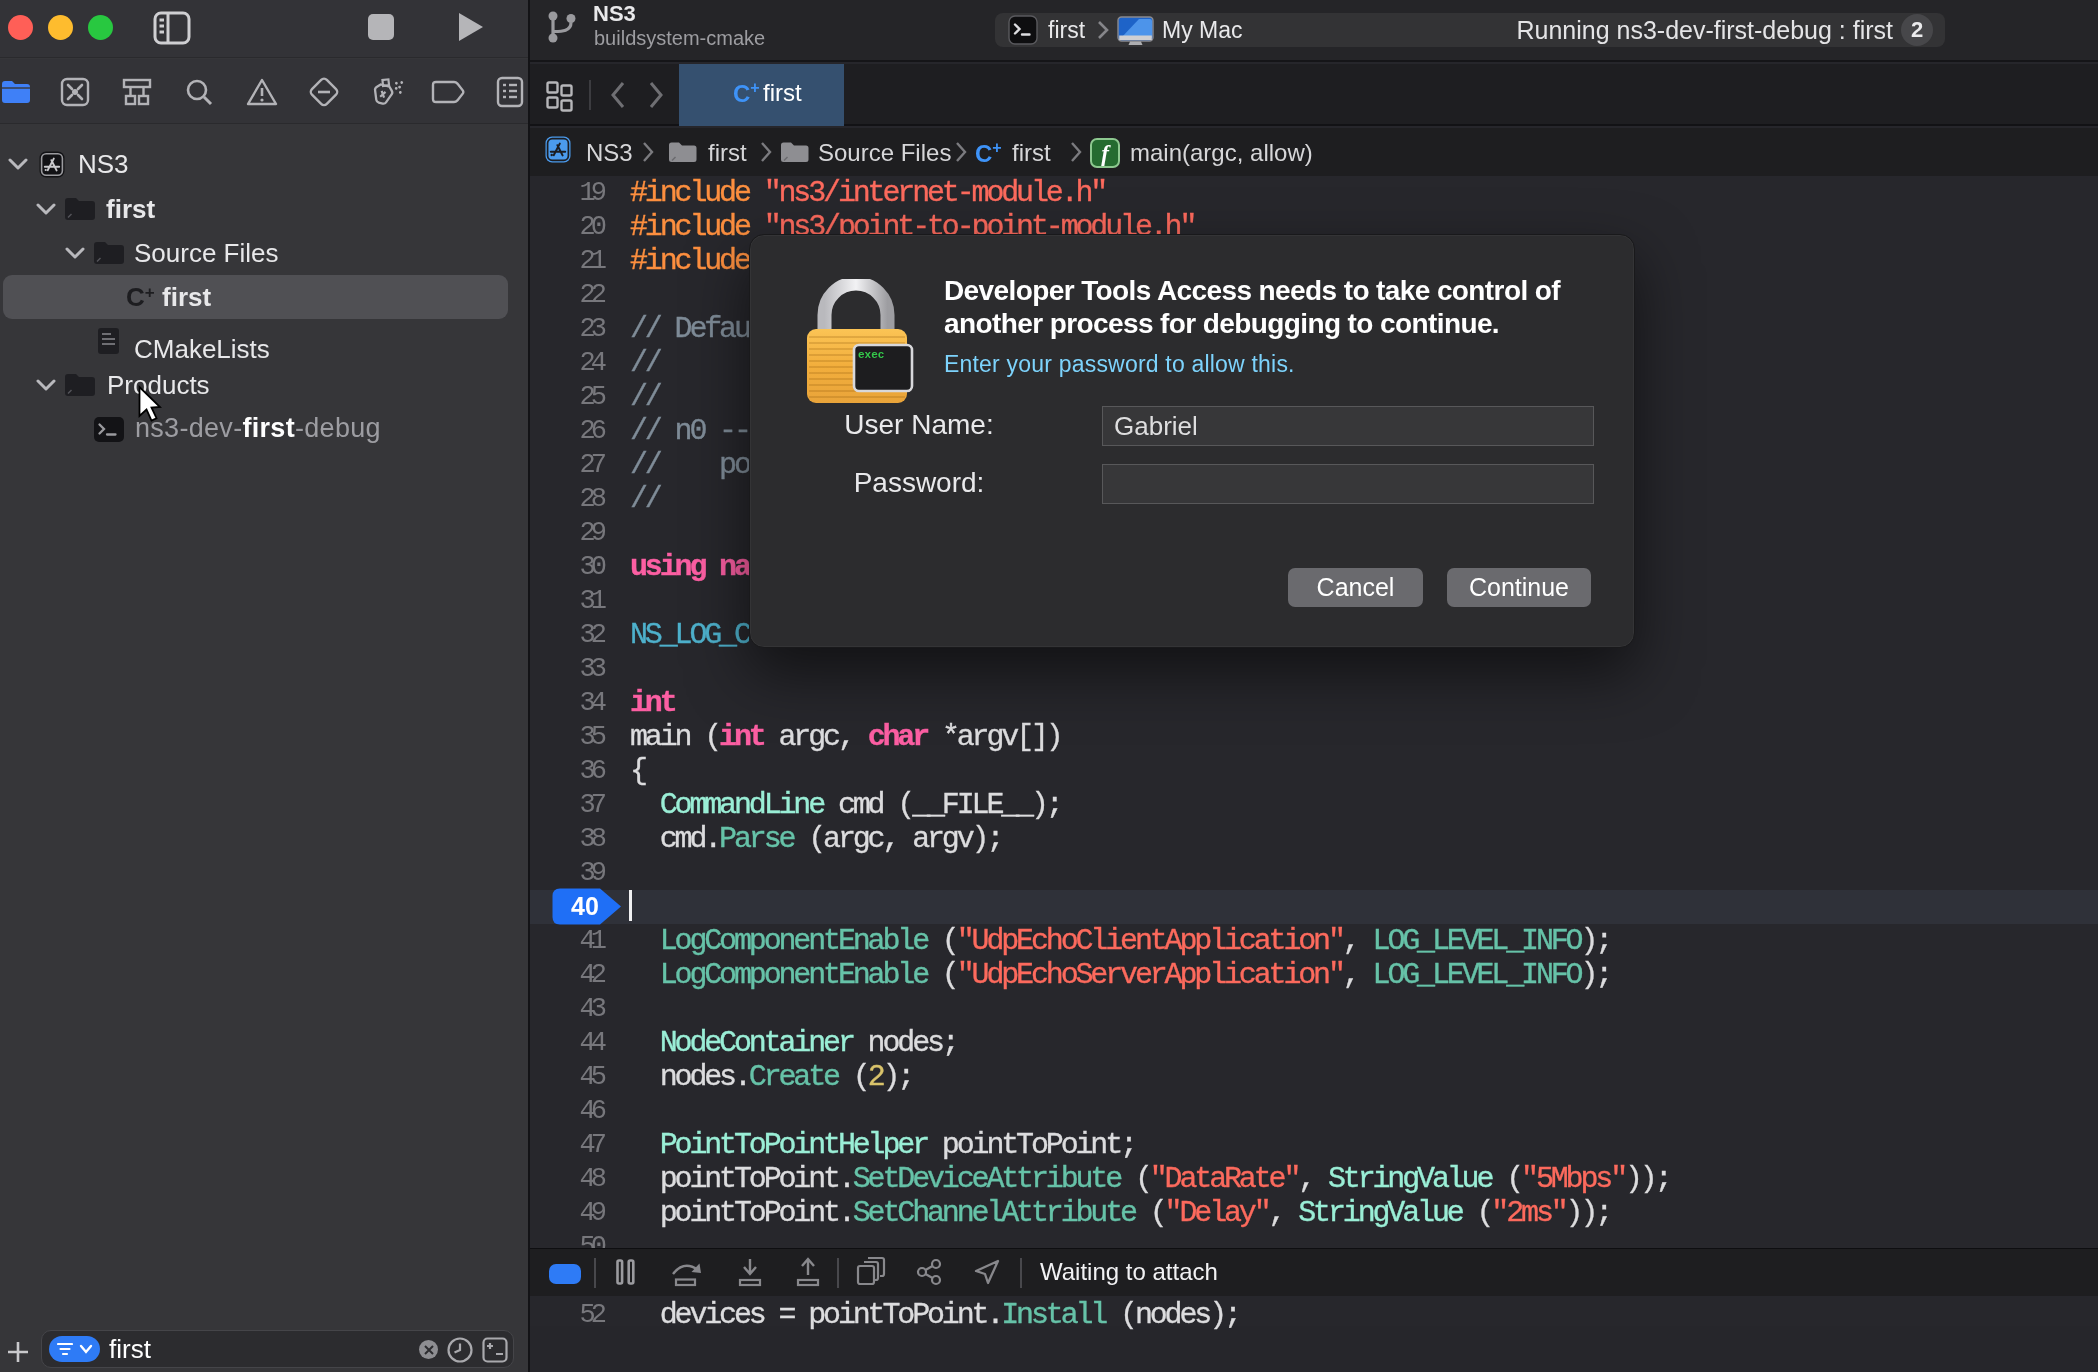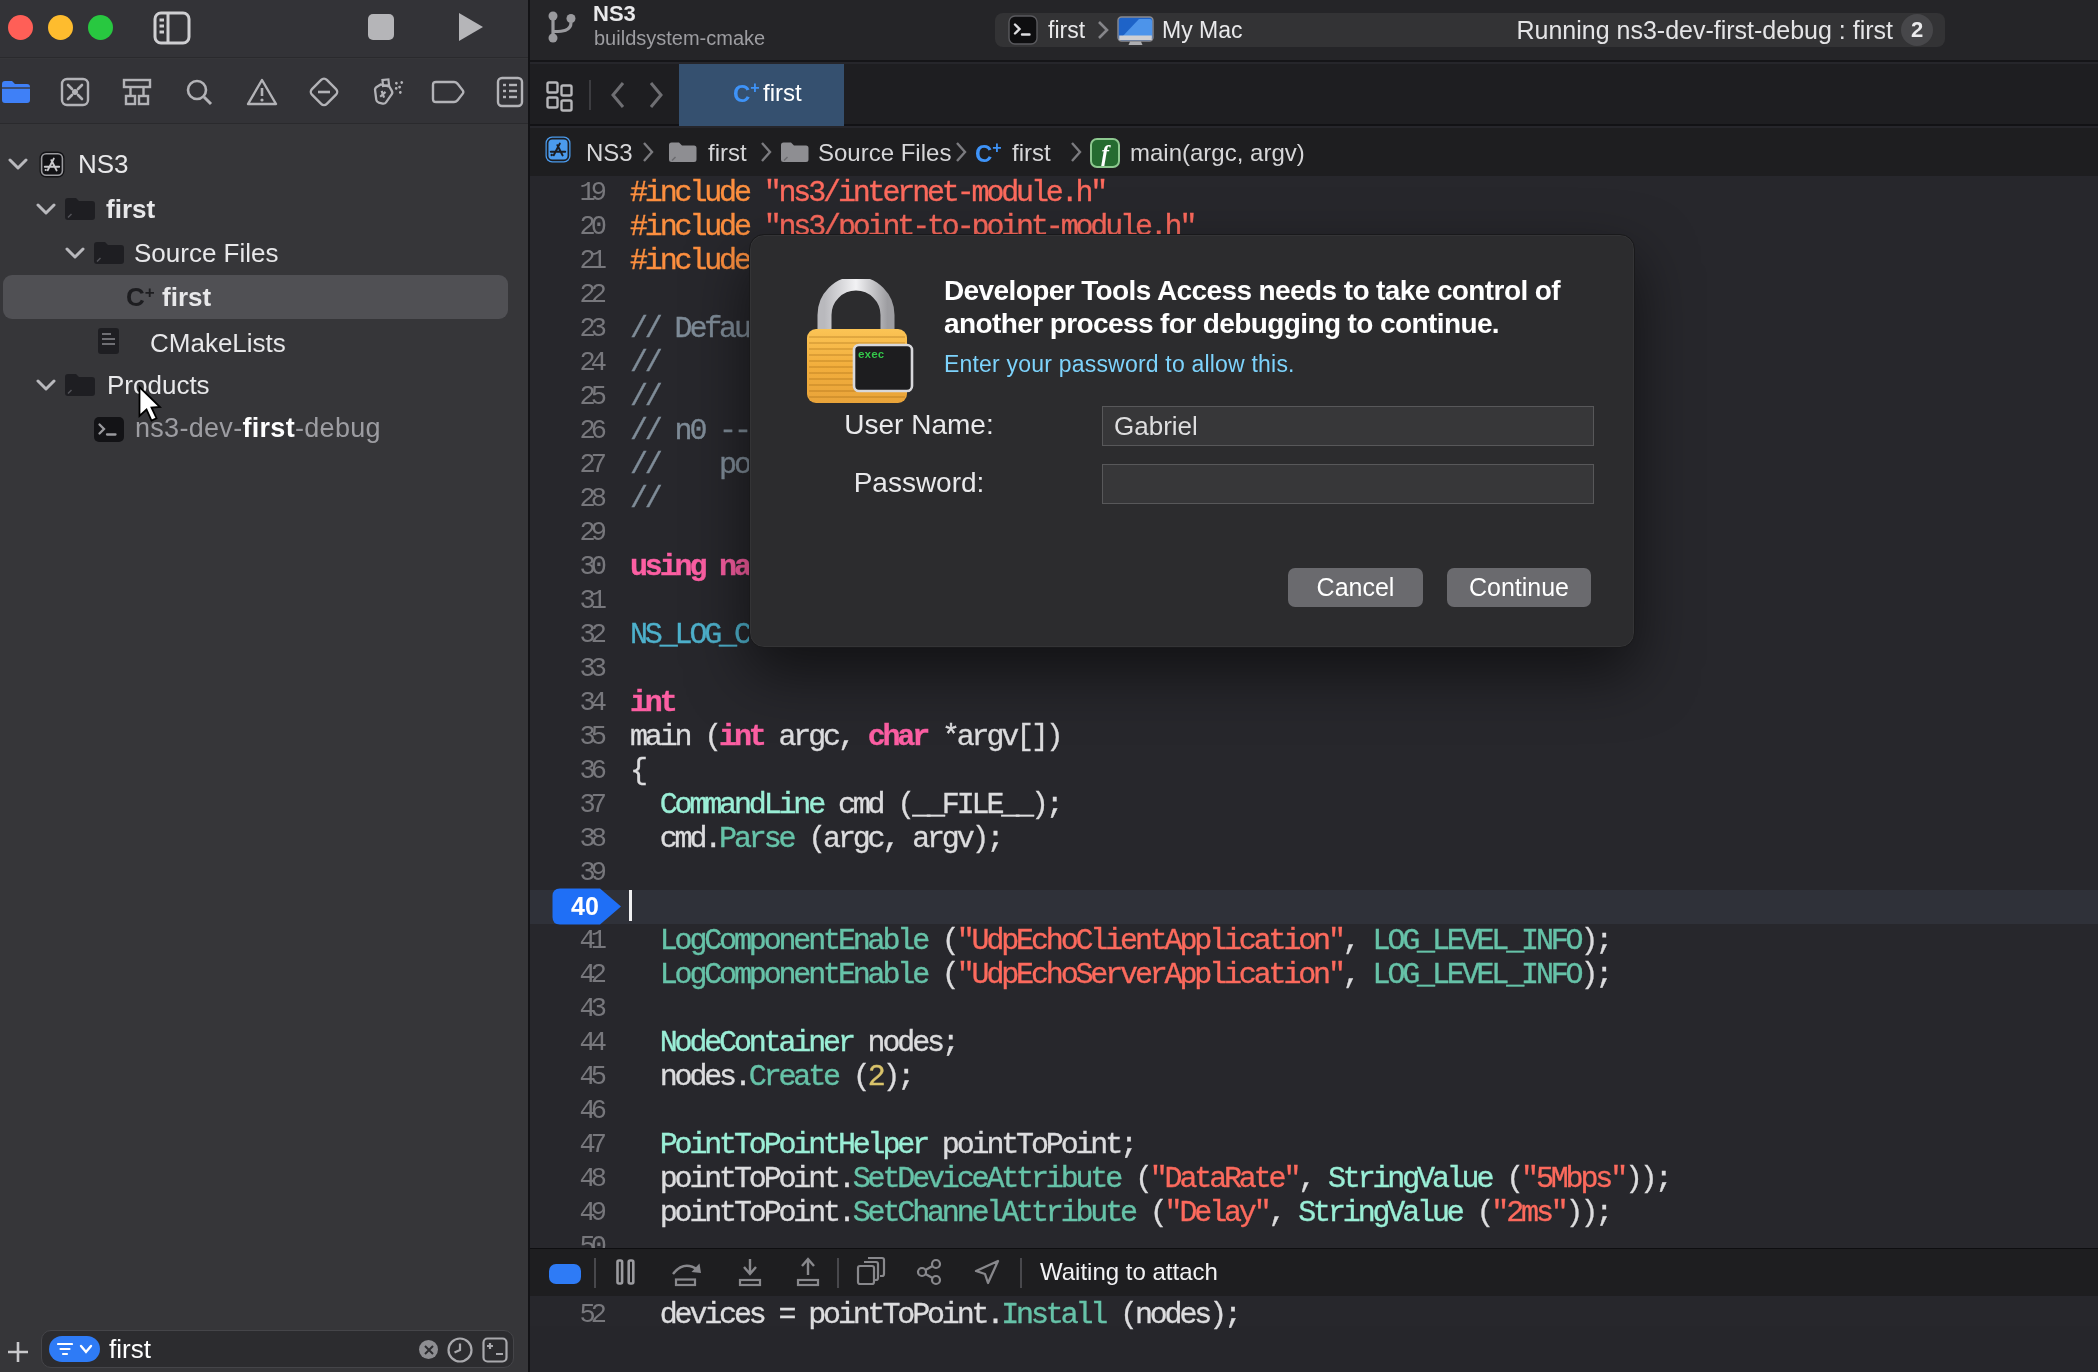--- a/index.html
+++ b/index.html
@@ -174,21 +174,21 @@
       <span class="txt abs" style="left:126px; top:7px; color:#1d1d20; font-weight:bold;">C<span style="font-size:17px; vertical-align:8px;">+</span></span>
       <span class="txt abs" style="left:162px; top:7px; font-weight:bold;">first</span>
     </div>
     <div class="trow" style="top:319px;">
       <svg class="abs" style="left:97px;" width="23" height="28" viewBox="0 0 23 28">
           <rect x="1" y="1" width="21" height="26" rx="3" fill="#1e1e22"></rect>
           <line x1="5" y1="7" x2="14" y2="7" stroke="#6e6e73" stroke-width="2"></line>
           <line x1="5" y1="12" x2="18" y2="12" stroke="#6e6e73" stroke-width="2"></line>
           <line x1="5" y1="17" x2="18" y2="17" stroke="#6e6e73" stroke-width="2"></line>
         </svg>
-      <span class="txt abs" style="left:134px; top:9px;margin-left:16px;">CMakeLists</span>
+      <span class="txt abs" style="left:134px; top:15px;">CMakeLists</span>
     </div>
     <div class="trow" style="top:363px;">
       <svg class="abs" style="left:36px;" width="20" height="14" viewBox="0 0 20 14">
           <path d="M2,3 L10,11 L18,3" fill="none" stroke="#b9b9bd" stroke-width="3" stroke-linecap="round" stroke-linejoin="round"></path>
         </svg>
       <svg class="abs" style="left:64px;" width="32" height="26" viewBox="0 0 32 26">
           <path d="M1,5 q0,-3 3,-3 h8 l3,3 h13 q3,0 3,3 v13 q0,3 -3,3 h-24 q-3,0 -3,-3 Z" fill="#1e1e22"></path>
           <path d="M4,21.5 l3.5,-3.5" stroke="#55555a" stroke-width="1.5"></path>
         </svg>
       <span class="txt abs" style="left:107px; top:7px;">Products</span>
@@ -316,21 +316,21 @@
     <div class="abs" style="left:288px; top:11px;">Source Files</div>
     <svg class="abs" style="left:425px; top:13px;" width="12" height="22" viewBox="0 0 12 22">
         <path d="M2,2 L10,11 L2,20" fill="none" stroke="#7b7b7f" stroke-width="2.4"></path>
       </svg>
     <div class="abs" style="left:445px; top:11px; color:#3e93f8; font-weight:bold;">C<span style="font-size:16px; vertical-align:9px;">+</span></div>
     <div class="abs" style="left:482px; top:11px;">first</div>
     <svg class="abs" style="left:540px; top:13px;" width="12" height="22" viewBox="0 0 12 22">
         <path d="M2,2 L10,11 L2,20" fill="none" stroke="#7b7b7f" stroke-width="2.4"></path>
       </svg>
     <div class="abs" style="left:560px; top:10px; width:30px; height:30px; background:#256b30; border:2px solid #8dc88f; border-radius:7px; color:#fff; text-align:center; font-size:23px; line-height:27px; font-style:italic; font-family:'Liberation Serif',serif; font-weight:bold;">f</div>
-    <div class="abs" style="left:600px; top:11px;">main(argc, argv)</div>
+    <div class="abs" style="left:600px; top:11px;">main(argc, allow)</div>
   </div>
   <div id="editor">
     <div class="abs" style="left:0; top:714px; width:1568px; height:34px; background:#2f3139;"></div>
     <svg class="abs" style="left:22px; top:712px;" width="70" height="37" viewBox="0 0 70 37">
         <path d="M8,0.5 H48 L69,18.5 L48,36.5 H8 Q0.5,36.5 0.5,29 V8 Q0.5,0.5 8,0.5 Z" fill="#1f6ff6"></path>
         <text x="33" y="27" font-family="Liberation Sans" font-size="25" font-weight="bold" fill="#fff" text-anchor="middle">40</text>
       </svg>
     <div class="abs" style="left:99px; top:714px; width:3px; height:31px; background:#f0f0f2;"></div>
     <div id="code">
       <div class="row" style="top:0px;">

